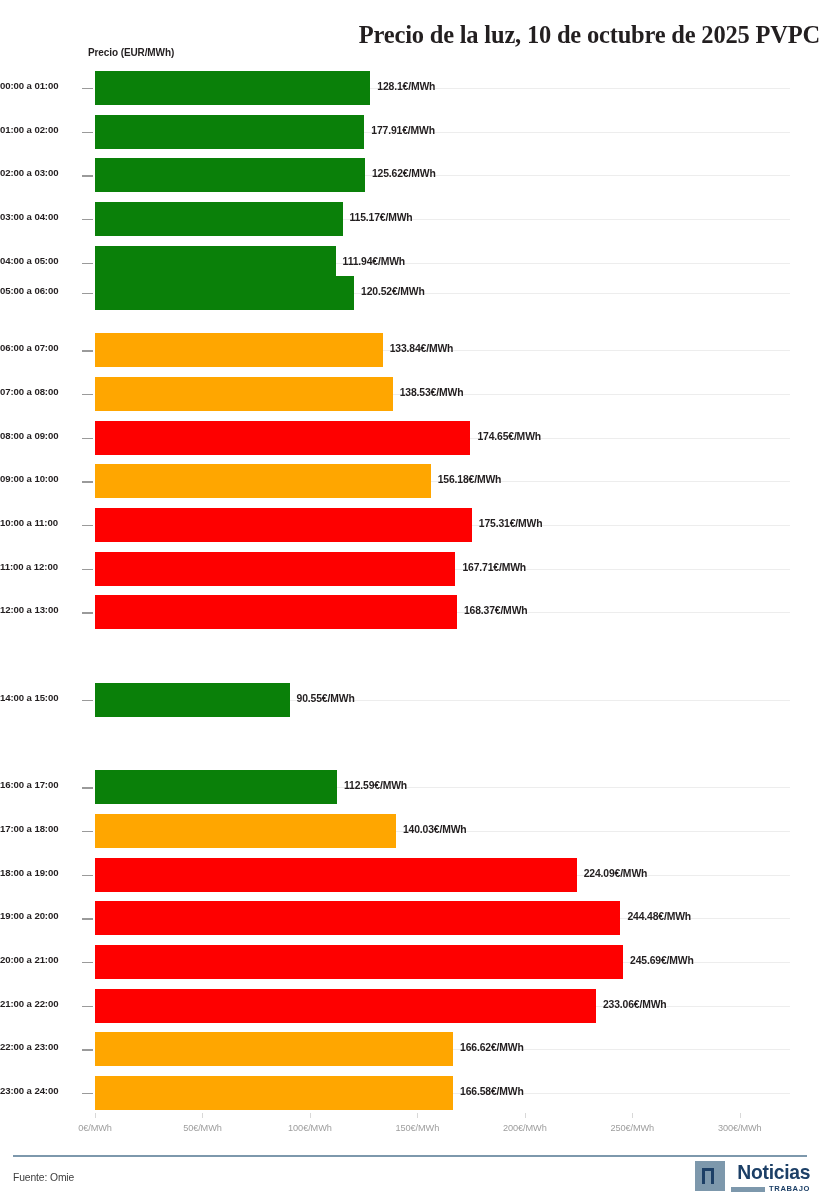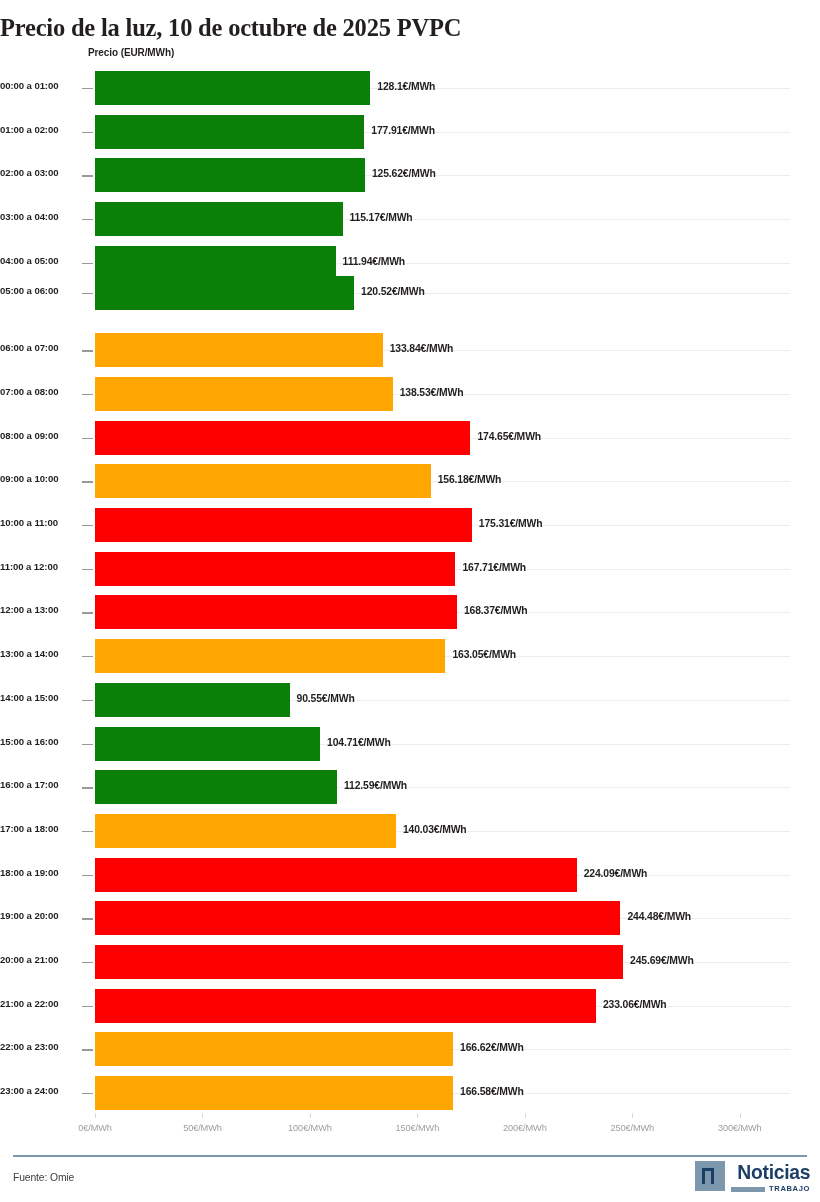--- a/index.html
+++ b/index.html
@@ -14,23 +14,23 @@
     overflow: hidden;
     position: relative;
   }
 
   
   #chart-title {
     font-family: "Liberation Serif", serif;
     font-weight: bold;
     font-size: 24.5px;
     color: #231f20;
-    text-align: left;
+    text-align: right;
     letter-spacing: -0.2px;
-    padding-top: 12px;
+    padding-top: 19px;
     height: 32px;
     line-height: 32px;
   }
 
   
   #axis-title {
     position: absolute;
     left: 88px;
     top: 47px;
     font-size: 10px;
@@ -305,40 +305,26 @@
       <div class="bar red" style="width: 360.459px;"></div>
       <div class="bar-value" style="left: 462.459px;">167.71€/MWh</div>
     </div>
     <div class="row" style="top: 524.4px;">
       <div class="gridline"></div>
       <div class="cat-label">12:00 a 13:00</div>
       <div class="tick-dash"></div>
       <div class="bar red" style="width: 361.878px;"></div>
       <div class="bar-value" style="left: 463.878px;">168.37€/MWh</div>
     </div>
-    <div class="row" style="top: 568.1px;">
-      <div class="gridline"></div>
-      <div class="cat-label">13:00 a 14:00</div>
-      <div class="tick-dash"></div>
-      <div class="bar orange" style="width: 350.443px;"></div>
-      <div class="bar-value" style="left: 452.443px;">163.05€/MWh</div>
-    </div>
     <div class="row" style="top: 611.8px;">
       <div class="gridline"></div>
       <div class="cat-label">14:00 a 15:00</div>
       <div class="tick-dash"></div>
       <div class="bar green" style="width: 194.619px;"></div>
       <div class="bar-value" style="left: 296.619px;">90.55€/MWh</div>
-    </div>
-    <div class="row" style="top: 655.5px;">
-      <div class="gridline"></div>
-      <div class="cat-label">15:00 a 16:00</div>
-      <div class="tick-dash"></div>
-      <div class="bar green" style="width: 225.053px;"></div>
-      <div class="bar-value" style="left: 327.053px;">104.71€/MWh</div>
     </div>
     <div class="row" style="top: 699.2px;">
       <div class="gridline"></div>
       <div class="cat-label">16:00 a 17:00</div>
       <div class="tick-dash"></div>
       <div class="bar green" style="width: 241.99px;"></div>
       <div class="bar-value" style="left: 343.99px;">112.59€/MWh</div>
     </div>
     <div class="row" style="top: 742.9px;">
       <div class="gridline"></div>

